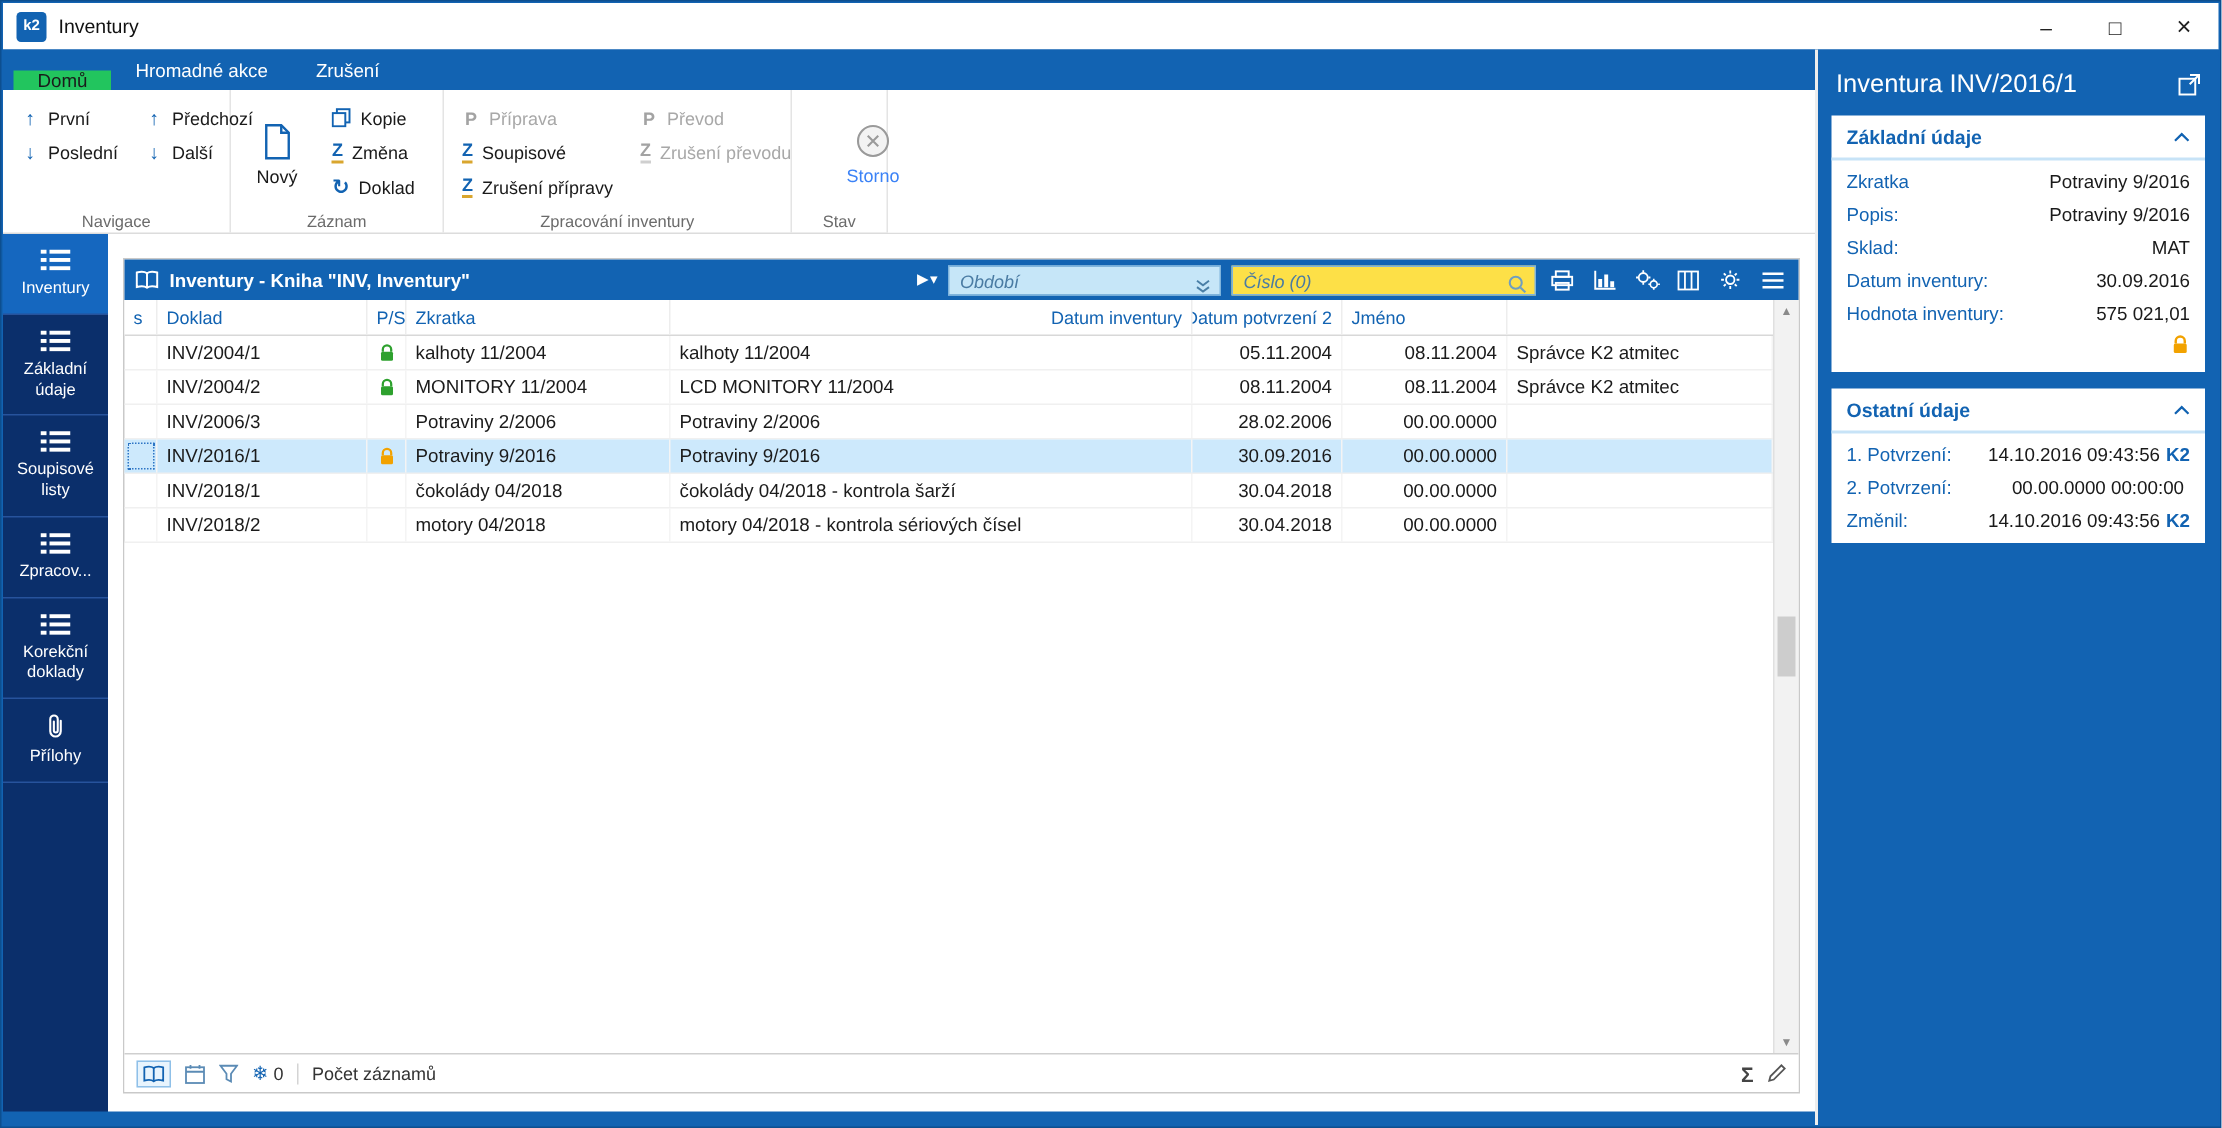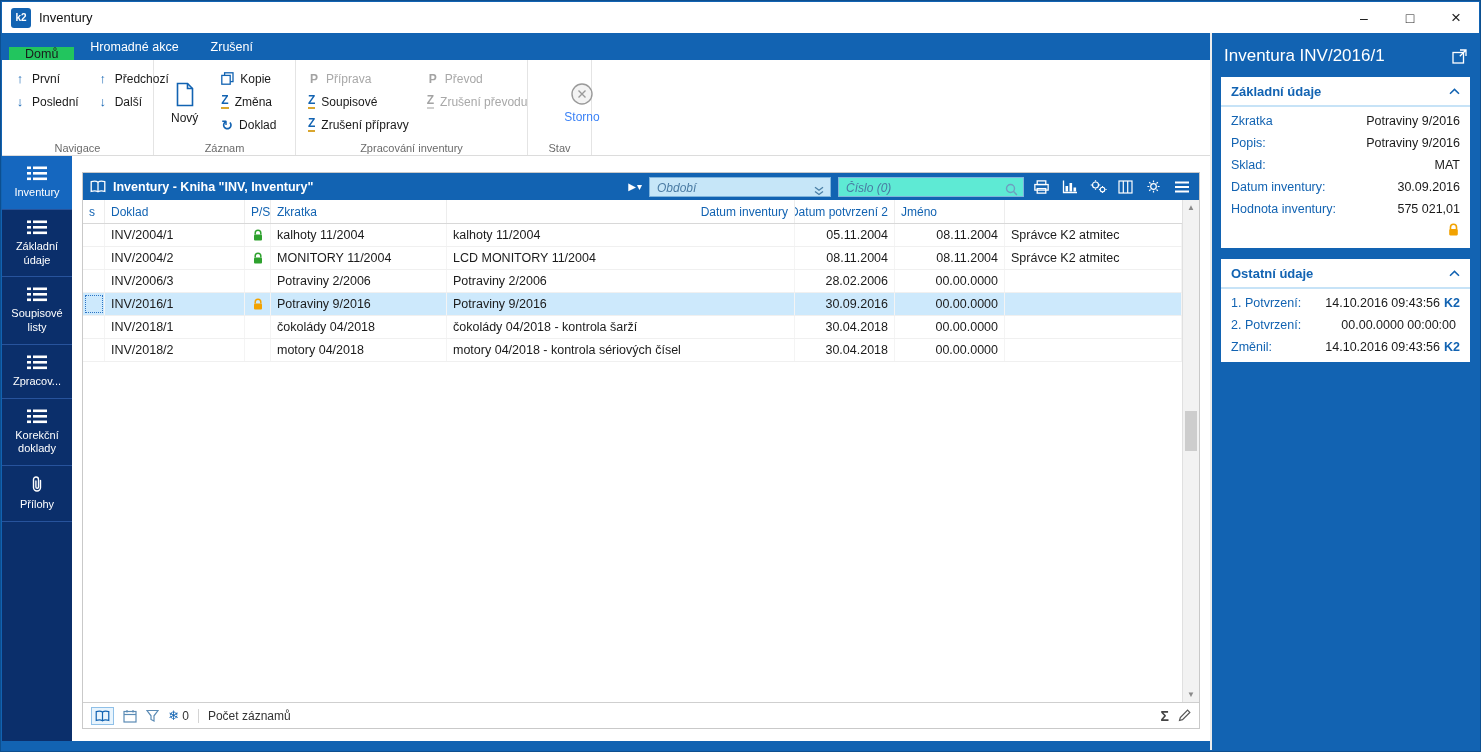--- a/index.html
+++ b/index.html
@@ -48,21 +48,21 @@
 
   
   .main{position:absolute;top:155px;left:71px;width:1138px;bottom:10px;background:#fff;}
   .grid{position:absolute;top:16px;left:10px;right:10px;bottom:12px;display:flex;flex-direction:column;border:1px solid #c9c9c9;
         --cols:22px 140px 26px 176px 348px 100px 110px 1fr;}
   .ghead{height:27px;background:var(--blue);display:flex;align-items:center;gap:7px;padding:0 7px;color:#fff;flex:none;}
   .ghead-title{font-size:12.5px;font-weight:bold;white-space:nowrap;}
   .spacer{flex:1;}
   .play{color:#fff;font-size:10px;display:flex;align-items:center;gap:1px;}
   .combo{width:182px;height:20px;background:#C6E6F8;border:1px solid #7FB4DC;display:flex;align-items:flex-end;padding:0 5px;gap:4px;}
-  .combo.search{width:186px;background:#5eead4;}
+  .combo.search{width:203px;background:#fde047;}
   .combo input{flex:1;min-width:0;border:none;background:transparent;font-size:12px;font-style:italic;color:#2f5f86;outline:none;font-family:inherit;}
   .combo input::placeholder{color:#4a7ba3;font-style:italic;}
   .hicon{width:21px;height:21px;display:flex;align-items:center;justify-content:center;cursor:default;}
 
   .gcolhead{display:grid;grid-template-columns:var(--cols);height:24px;border-bottom:1px solid #d8d8d8;color:var(--blue);font-size:12px;background:#fff;flex:none;}
   .gcolhead>div{display:flex;align-items:center;padding:0 6px;border-right:1px solid #ededed;overflow:hidden;white-space:nowrap;}
   .gcolhead>div.r{justify-content:flex-end;}
 
   .gbody{flex:1;display:flex;min-height:0;}
   .gleft{flex:1;display:flex;flex-direction:column;min-width:0;}

